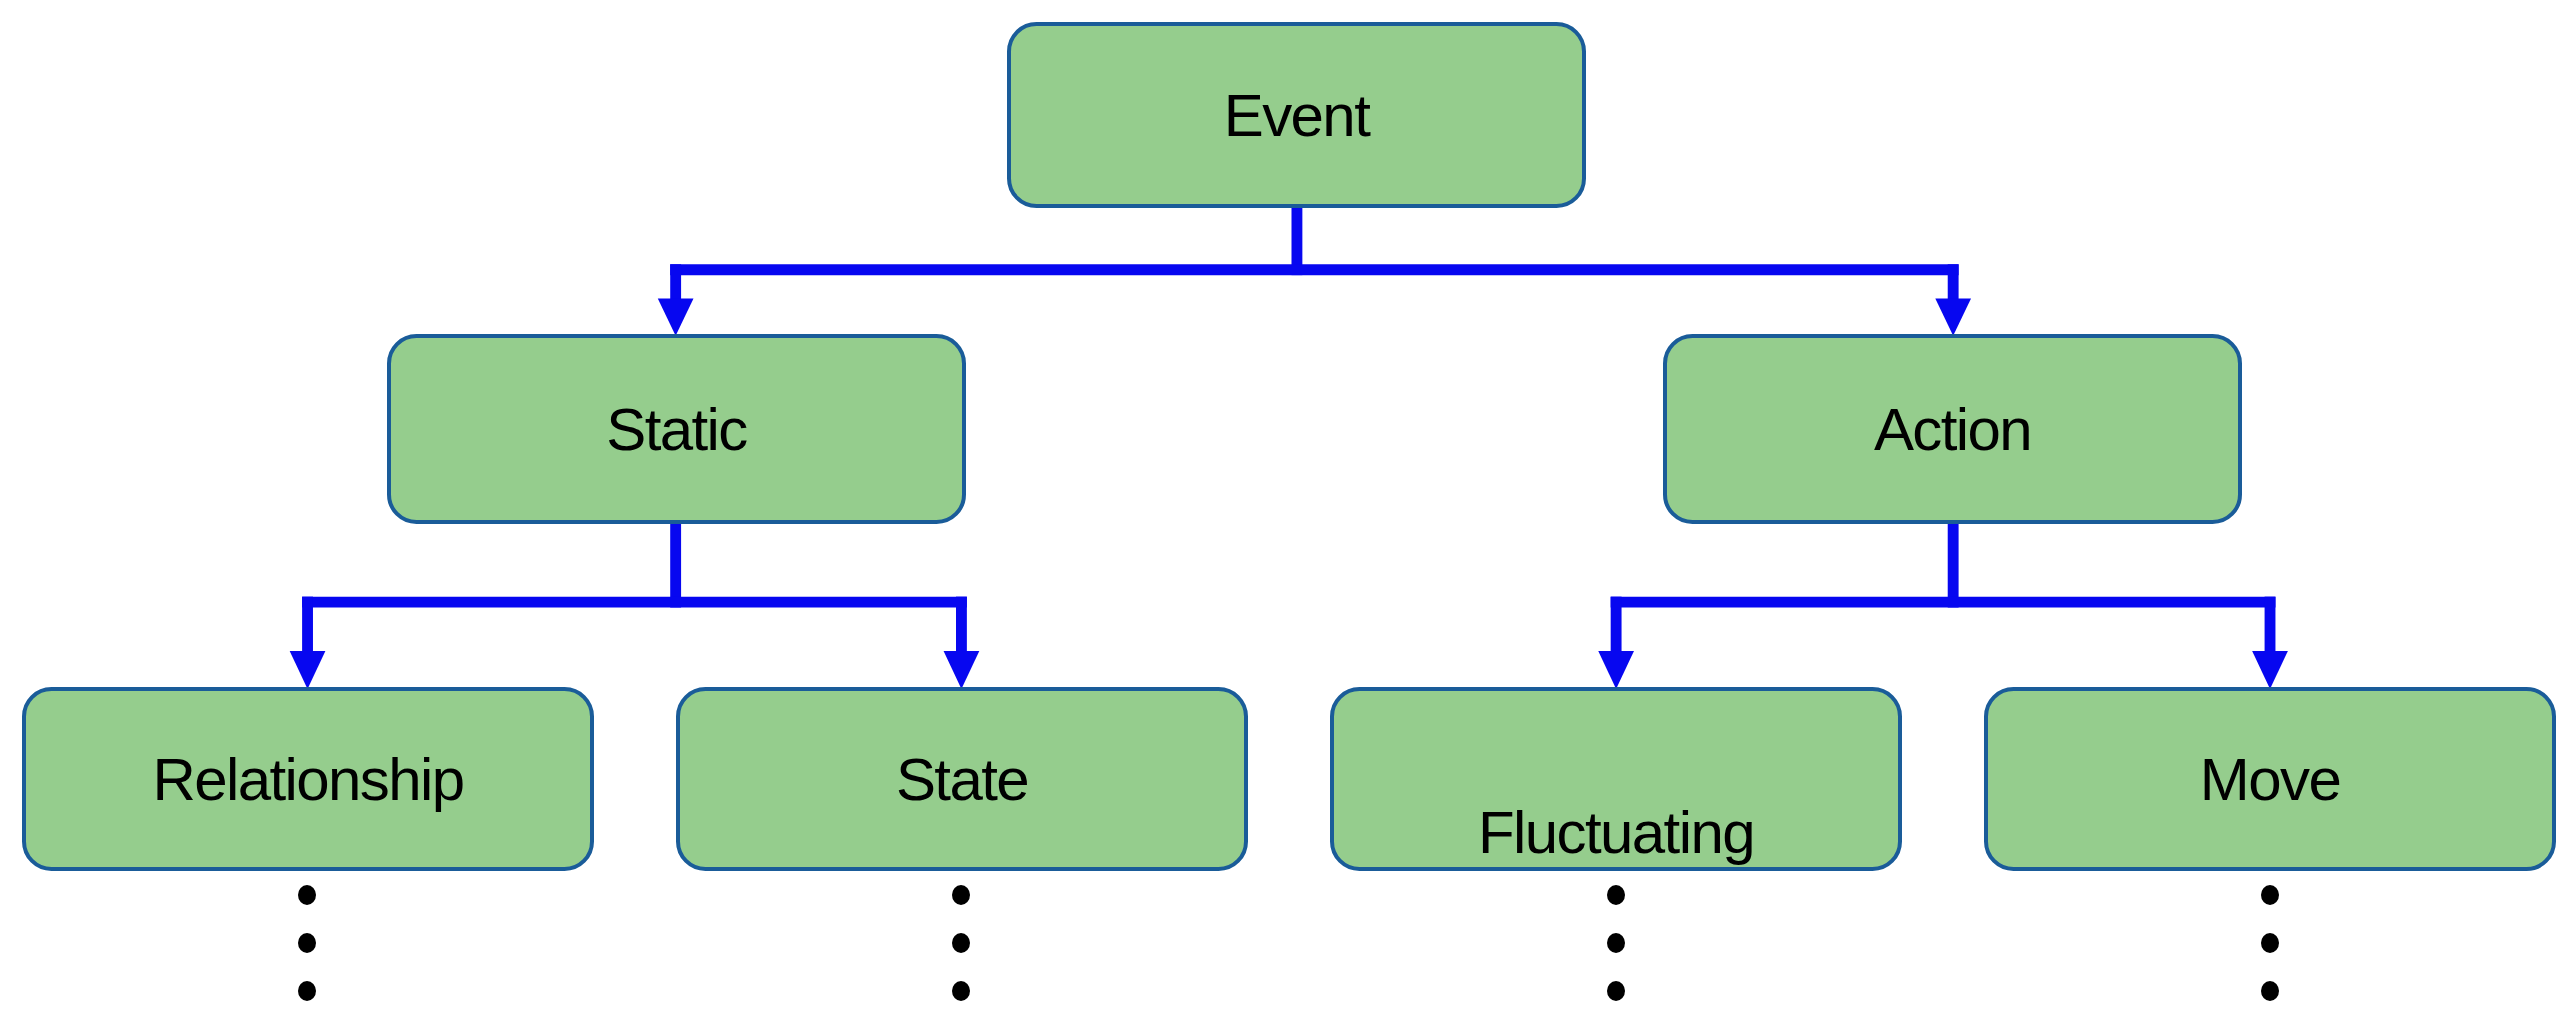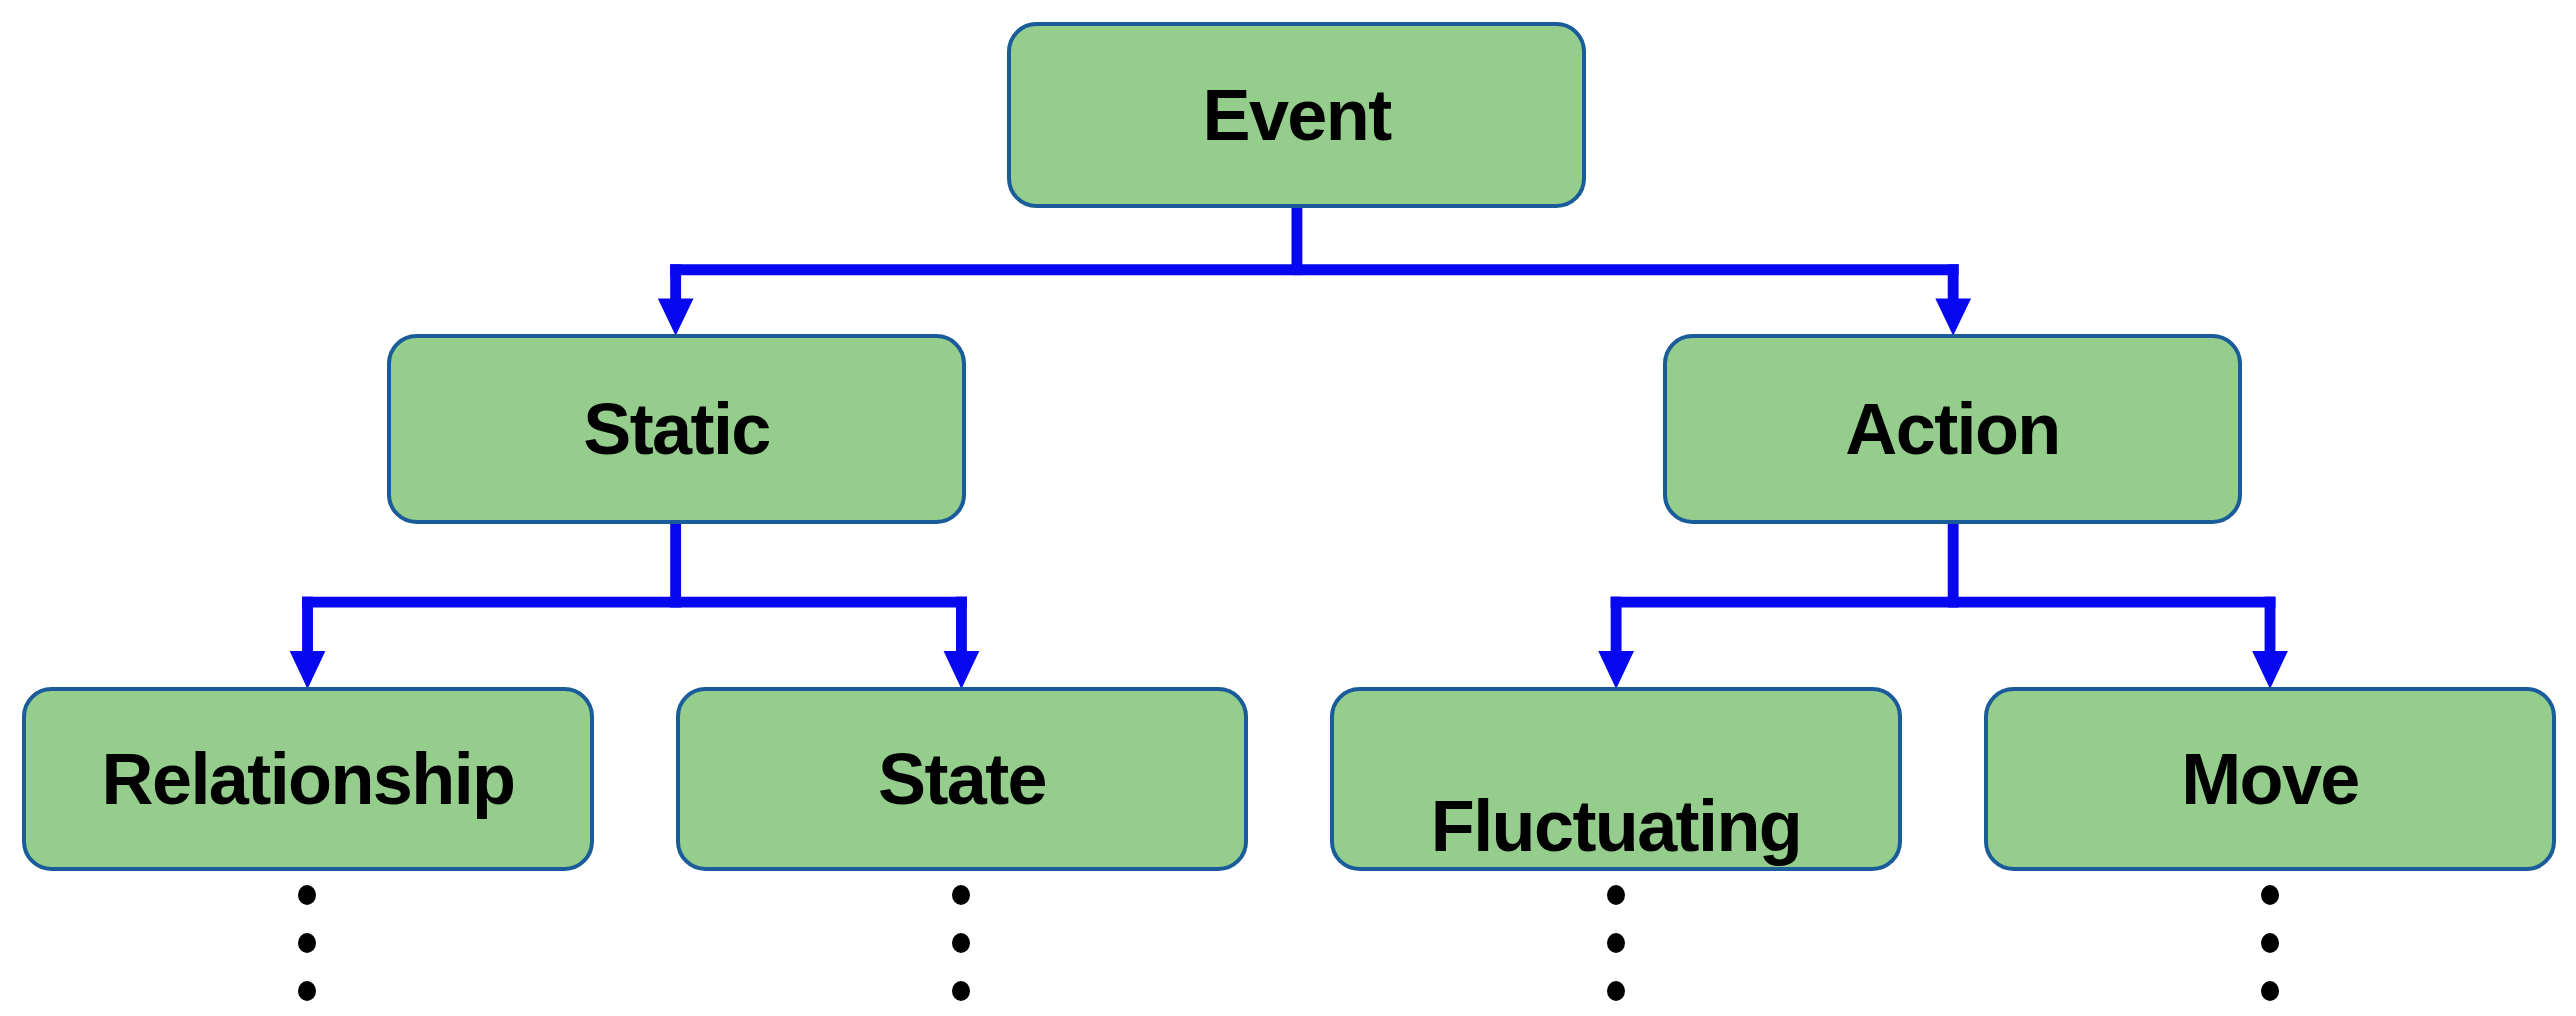--- a/index.html
+++ b/index.html
@@ -39,22 +39,22 @@
   .node {
     position: absolute;
     background: var(--color-node-fill);
     border: 4.7px solid var(--color-node-border);
     border-radius: 29.5px;
     display: flex;
     align-items: center;
     justify-content: center;
   }
   .node .label {
-    font-weight: bold;
-    font-size: 72px;
+    font-weight: normal;
+    font-size: 60px;
     letter-spacing: -1.6px;
     color: var(--color-text);
     white-space: nowrap;
   }
   .node-event        { left: 1007px; top: 22px;  width: 579px; height: 186px; }
   .node-static       { left: 387px;  top: 334px; width: 579px; height: 190px; }
   .node-action       { left: 1663px; top: 334px; width: 579px; height: 190px; }
   .node-relationship { left: 22px;   top: 687px; width: 572px; height: 184px; }
   .node-state        { left: 676px;  top: 687px; width: 572px; height: 184px; }
   .node-fluctuating  { left: 1330px; top: 687px; width: 572px; height: 184px; align-items: flex-end; }

